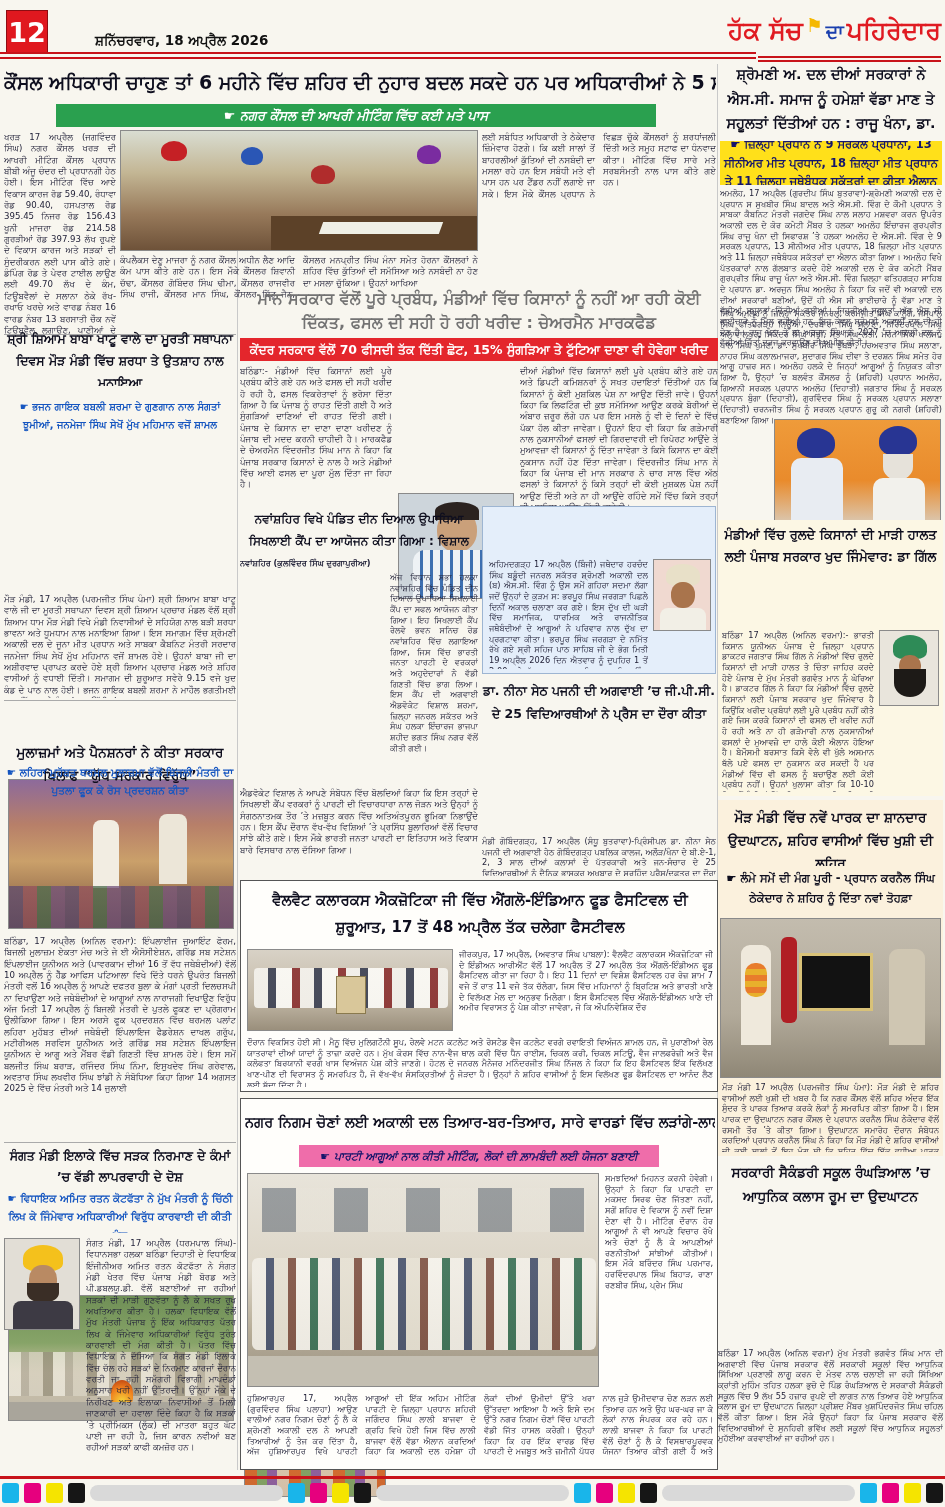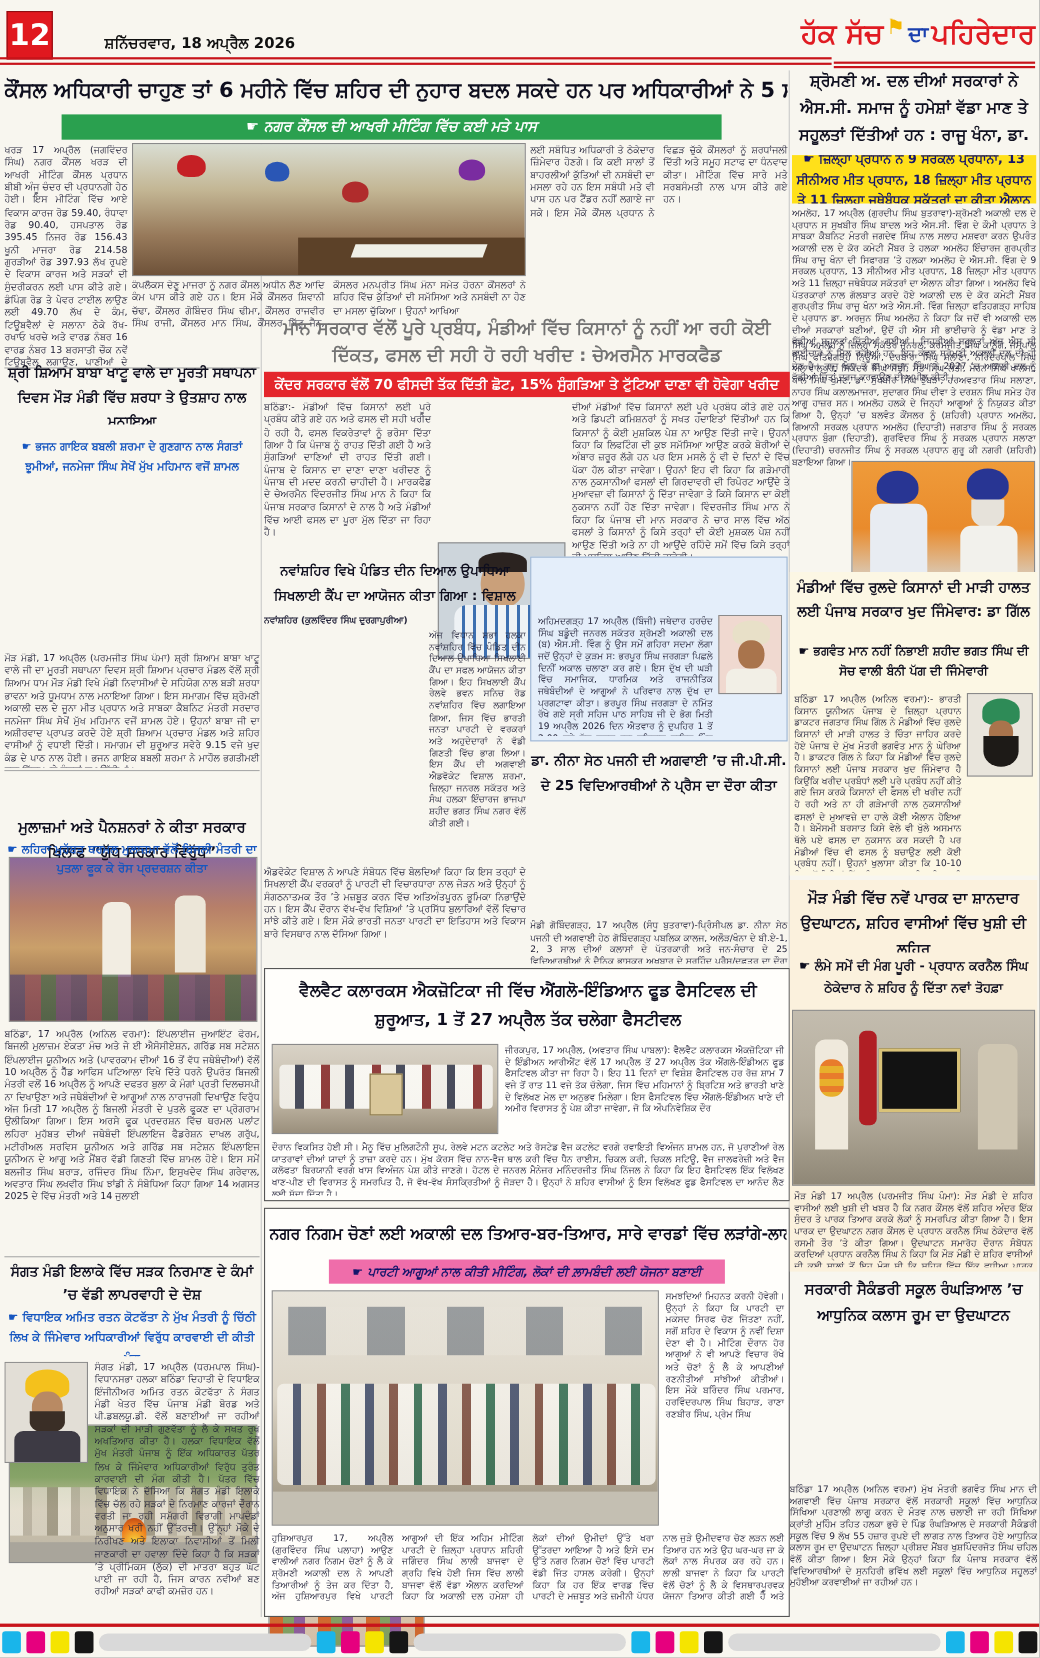--- a/index.html
+++ b/index.html
@@ -138,21 +138,21 @@
       </div>
       <div class="body-sm" style="height:110px;">ਅਹਿਮਦਗੜ੍ਹ 17 ਅਪ੍ਰੈਲ (ਬਿੰਜੀ) ਜਥੇਦਾਰ ਹਰਚੰਦ ਸਿੰਘ ਬਡੂੰਦੀ ਜਨਰਲ ਸਕੱਤਰ ਸ਼੍ਰੋਮਣੀ ਅਕਾਲੀ ਦਲ (ਬ) ਐਸ.ਸੀ. ਵਿੰਗ ਨੂੰ ਉਸ ਸਮੇਂ ਗਹਿਰਾ ਸਦਮਾ ਲੱਗਾ ਜਦੋਂ ਉਨ੍ਹਾਂ ਦੇ ਕੁੜਮ ਸ: ਭਰਪੂਰ ਸਿੰਘ ਜਰਗੜਾ ਪਿਛਲੇ ਦਿਨੀਂ ਅਕਾਲ ਚਲਾਣਾ ਕਰ ਗਏ। ਇਸ ਦੁੱਖ ਦੀ ਘੜੀ ਵਿੱਚ ਸਮਾਜਿਕ, ਧਾਰਮਿਕ ਅਤੇ ਰਾਜਨੀਤਿਕ ਜਥੇਬੰਦੀਆਂ ਦੇ ਆਗੂਆਂ ਨੇ ਪਰਿਵਾਰ ਨਾਲ ਦੁੱਖ ਦਾ ਪ੍ਰਗਟਾਵਾ ਕੀਤਾ। ਭਰਪੂਰ ਸਿੰਘ ਜਰਗੜਾ ਦੇ ਨਮਿੱਤ ਰੱਖੇ ਗਏ ਸ੍ਰੀ ਸਹਿਜ ਪਾਠ ਸਾਹਿਬ ਜੀ ਦੇ ਭੋਗ ਮਿਤੀ 19 ਅਪ੍ਰੈਲ 2026 ਦਿਨ ਐਤਵਾਰ ਨੂੰ ਦੁਪਹਿਰ 1 ਤੋਂ 2:00 ਵਜੇ ਤੱਕ ਗੁਰਦੁਆਰਾ ਰਵਿਦਾਸ ਸਾਹਿਬ ਪਿੰਡ ਨਾਰਕਪੁਰ ਜਰਗੜਾ ਵਿਖੇ ਪਾਏ ਜਾਣਗੇ। ਆਪ ਜੀ ਨੇ ਅੰਤਿਮ ਅਰਦਾਸ ਵਿੱਚ ਪਹੁੰਚਣ ਦੀ ਕ੍ਰਿਪਾਲਤਾ ਕਰਨੀ।</div>
     </div>
   </div>
 
   <div class="abs hl" style="left:482px;top:680px;width:234px;height:46px;font-size:12.5px;line-height:1.8;">ਡਾ. ਨੀਨਾ ਸੇਠ ਪਜਨੀ ਦੀ ਅਗਵਾਈ ’ਚ ਜੀ.ਪੀ.ਸੀ. ਦੇ 25 ਵਿਦਿਆਰਥੀਆਂ ਨੇ ਪ੍ਰੈਸ ਦਾ ਦੌਰਾ ਕੀਤਾ</div>
 
   <div class="abs body-sm" style="left:482px;top:836px;width:234px;height:40px;">ਮੰਡੀ ਗੋਬਿੰਦਗੜ੍ਹ, 17 ਅਪ੍ਰੈਲ (ਸੰਧੂ ਬੁਤਰਾਵਾ)-ਪ੍ਰਿੰਸੀਪਲ ਡਾ. ਨੀਨਾ ਸੇਠ ਪਜਨੀ ਦੀ ਅਗਵਾਈ ਹੇਠ ਗੋਬਿੰਦਗੜ੍ਹ ਪਬਲਿਕ ਕਾਲਜ, ਅਲੌੜ/ਖੰਨਾ ਦੇ ਬੀ.ਏ-1, 2, 3 ਸਾਲ ਦੀਆਂ ਕਲਾਸਾਂ ਦੇ ਪੱਤਰਕਾਰੀ ਅਤੇ ਜਨ-ਸੰਚਾਰ ਦੇ 25 ਵਿਦਿਆਰਥੀਆਂ ਨੂੰ ਦੈਨਿਕ ਭਾਸਕਰ ਅਖਬਾਰ ਦੇ ਸਰਹਿੰਦ ਪ੍ਰੈਸ/ਦਫ਼ਤਰ ਦਾ ਦੌਰਾ ਕਰਵਾਇਆ ਗਿਆ।</div>
 
   <div class="abs" style="left:240px;top:880px;width:478px;height:212px;background:#fffefb;border:1.5px solid #555;">
-    <div class="hl" style="position:absolute;left:4px;top:6px;width:470px;height:58px;font-size:15px;line-height:1.8;">ਵੈਲਵੈਟ ਕਲਾਰਕਸ ਐਕਜ਼ੋਟਿਕਾ ਜੀ ਵਿੱਚ ਐਂਗਲੋ-ਇੰਡਿਆਨ ਫੂਡ ਫੈਸਟਿਵਲ ਦੀ ਸ਼ੁਰੂਆਤ, 1 ਤੋਂ 27 ਅਪ੍ਰੈਲ ਤੱਕ ਚਲੇਗਾ ਫੈਸਟੀਵਲ</div>
+    <div class="hl" style="position:absolute;left:4px;top:6px;width:470px;height:58px;font-size:15px;line-height:1.8;">ਵੈਲਵੈਟ ਕਲਾਰਕਸ ਐਕਜ਼ੋਟਿਕਾ ਜੀ ਵਿੱਚ ਐਂਗਲੋ-ਇੰਡਿਆਨ ਫੂਡ ਫੈਸਟਿਵਲ ਦੀ ਸ਼ੁਰੂਆਤ, 17 ਤੋਂ 48 ਅਪ੍ਰੈਲ ਤੱਕ ਚਲੇਗਾ ਫੈਸਟੀਵਲ</div>
     <div class="photo" style="position:absolute;left:6px;top:68px;width:206px;height:82px;background:linear-gradient(180deg,#d8d2c6 0%,#c4baa8 60%,#9a8f7c 100%);">
       <div style="position:absolute;left:6px;top:18px;width:194px;height:40px;background:repeating-linear-gradient(90deg,#f5f3ee 0 14px,#3a3f52 14px 22px,#fdfcf8 22px 38px,#8a2f2f 38px 46px);opacity:.9;border-radius:4px;"></div>
       <div style="position:absolute;left:88px;top:26px;width:30px;height:38px;background:#d9c79a;border:1px solid #8a7a4e;"></div>
     </div>
     <div class="body-sm" style="position:absolute;left:218px;top:68px;width:254px;height:84px;">ਜੀਰਕਪੁਰ, 17 ਅਪ੍ਰੈਲ, (ਅਵਤਾਰ ਸਿੰਘ ਪਾਬਲਾ): ਵੈਲਵੈਟ ਕਲਾਰਕਸ ਐਕਜ਼ੋਟਿਕਾ ਜੀ ਦੇ ਇੰਡੀਅਨ ਆਰੀਐਂਟ ਵੱਲੋਂ 17 ਅਪ੍ਰੈਲ ਤੋਂ 27 ਅਪ੍ਰੈਲ ਤੱਕ ਐਂਗਲੋ-ਇੰਡੀਅਨ ਫੂਡ ਫੈਸਟਿਵਲ ਕੀਤਾ ਜਾ ਰਿਹਾ ਹੈ। ਇਹ 11 ਦਿਨਾਂ ਦਾ ਵਿਸ਼ੇਸ਼ ਫੈਸਟਿਵਲ ਹਰ ਰੋਜ਼ ਸ਼ਾਮ 7 ਵਜੇ ਤੋਂ ਰਾਤ 11 ਵਜੇ ਤੱਕ ਚੱਲੇਗਾ, ਜਿਸ ਵਿੱਚ ਮਹਿਮਾਨਾਂ ਨੂੰ ਬ੍ਰਿਟਿਸ਼ ਅਤੇ ਭਾਰਤੀ ਖਾਣੇ ਦੇ ਵਿਲੱਖਣ ਮੇਲ ਦਾ ਅਨੁਭਵ ਮਿਲੇਗਾ। ਇਸ ਫੈਸਟਿਵਲ ਵਿੱਚ ਐਂਗਲੋ-ਇੰਡੀਅਨ ਖਾਣੇ ਦੀ ਅਮੀਰ ਵਿਰਾਸਤ ਨੂੰ ਪੇਸ਼ ਕੀਤਾ ਜਾਵੇਗਾ, ਜੋ ਕਿ ਔਪਨਿਵੇਸ਼ਿਕ ਦੌਰ</div>
     <div class="body-sm" style="position:absolute;left:6px;top:156px;width:466px;height:50px;">ਦੌਰਾਨ ਵਿਕਸਿਤ ਹੋਈ ਸੀ। ਮੈਨੂ ਵਿੱਚ ਮੁਲਿਗਟੌਨੀ ਸੂਪ, ਰੇਲਵੇ ਮਟਨ ਕਟਲੇਟ ਅਤੇ ਰੋਸਟੇਡ ਵੈਜ ਕਟਲੇਟ ਵਰਗੇ ਰਵਾਇਤੀ ਵਿਅੰਜਨ ਸ਼ਾਮਲ ਹਨ, ਜੋ ਪੁਰਾਣੀਆਂ ਰੇਲ ਯਾਤਰਾਵਾਂ ਦੀਆਂ ਯਾਦਾਂ ਨੂੰ ਤਾਜ਼ਾ ਕਰਦੇ ਹਨ। ਮੁੱਖ ਕੋਰਸ ਵਿੱਚ ਨਾਨ-ਵੈਜ ਥਾਲ ਕਰੀ ਵਿੱਚ ਧੈਨ ਰਾਈਸ, ਚਿਕਲ ਕਰੀ, ਚਿਕਲ ਸਟਿਊ, ਵੈਜ ਜਾਲਫਰੇਜ਼ੀ ਅਤੇ ਵੈਜ ਕਲੋਫਤਾ ਬਿਰਯਾਨੀ ਵਰਗੇ ਖਾਸ ਵਿਅੰਜਨ ਪੇਸ਼ ਕੀਤੇ ਜਾਣਗੇ। ਹੋਟਲ ਦੇ ਜਨਰਲ ਮੈਨੇਜਰ ਮਨਿੰਦਰਜੀਤ ਸਿੰਘ ਨਿੱਜਲ ਨੇ ਕਿਹਾ ਕਿ ਇਹ ਫੈਸਟਿਵਲ ਇੱਕ ਵਿਲੱਖਣ ਖਾਣ-ਪੀਣ ਦੀ ਵਿਰਾਸਤ ਨੂੰ ਸਮਰਪਿਤ ਹੈ, ਜੋ ਵੱਖ-ਵੱਖ ਸੰਸਕ੍ਰਿਤੀਆਂ ਨੂੰ ਜੋੜਦਾ ਹੈ। ਉਨ੍ਹਾਂ ਨੇ ਸ਼ਹਿਰ ਵਾਸੀਆਂ ਨੂੰ ਇਸ ਵਿਲੱਖਣ ਫੂਡ ਫੈਸਟਿਵਲ ਦਾ ਆਨੰਦ ਲੈਣ ਲਈ ਸੱਦਾ ਦਿੱਤਾ ਹੈ।</div>
   </div>
 
   <div class="abs" style="left:240px;top:1098px;width:478px;height:372px;background:#fffefb;border:1.5px solid #555;">
     <div class="hl" style="position:absolute;left:4px;top:8px;width:470px;height:34px;font-size:14.5px;line-height:2.1;white-space:nowrap;">ਨਗਰ ਨਿਗਮ ਚੋਣਾਂ ਲਈ ਅਕਾਲੀ ਦਲ ਤਿਆਰ-ਬਰ-ਤਿਆਰ, ਸਾਰੇ ਵਾਰਡਾਂ ਵਿੱਚ ਲੜਾਂਗੇ-ਲਾਲੀ ਬਾਜਵਾ</div>
@@ -161,21 +161,20 @@
       <div style="position:absolute;left:14px;top:14px;width:324px;height:44px;background:repeating-linear-gradient(90deg,#5a6470 0 34px,#e8e4da 34px 72px);opacity:.55;"></div>
       <div style="position:absolute;left:4px;top:84px;width:344px;height:92px;background:repeating-linear-gradient(90deg,#f4f1ea 0 14px,#3e4a68 14px 22px,#e8e3d6 22px 36px,#7a4a3c 36px 44px,#f8f6f0 44px 58px,#2f6a4f 58px 66px);opacity:.85;border-radius:6px;"></div>
       <div style="position:absolute;left:0;bottom:0;width:352px;height:30px;background:#c4bfb2;"></div>
     </div>
     <div class="body-sm" style="position:absolute;left:364px;top:74px;width:108px;height:214px;">ਸਮਝਦਿਆਂ ਮਿਹਨਤ ਕਰਨੀ ਹੋਵੇਗੀ। ਉਨ੍ਹਾਂ ਨੇ ਕਿਹਾ ਕਿ ਪਾਰਟੀ ਦਾ ਮਕਸਦ ਸਿਰਫ ਚੋਣ ਜਿੱਤਣਾ ਨਹੀਂ, ਸਗੋਂ ਸ਼ਹਿਰ ਦੇ ਵਿਕਾਸ ਨੂੰ ਨਵੀਂ ਦਿਸ਼ਾ ਦੇਣਾ ਵੀ ਹੈ। ਮੀਟਿੰਗ ਦੌਰਾਨ ਹੋਰ ਆਗੂਆਂ ਨੇ ਵੀ ਆਪਣੇ ਵਿਚਾਰ ਰੱਖੇ ਅਤੇ ਚੋਣਾਂ ਨੂੰ ਲੈ ਕੇ ਆਪਣੀਆਂ ਰਣਨੀਤੀਆਂ ਸਾਂਝੀਆਂ ਕੀਤੀਆਂ। ਇਸ ਮੌਕੇ ਬਰਿੰਦਰ ਸਿੰਘ ਪਰਮਾਰ, ਹਰਵਿੰਦਰਪਾਲ ਸਿੰਘ ਬਿਹਾੜ, ਰਾਣਾ ਰਣਬੀਰ ਸਿੰਘ, ਪ੍ਰੇਮ ਸਿੰਘ</div>
     <div class="body-sm cols4" style="position:absolute;left:6px;top:294px;width:466px;height:72px;">ਹੁਸ਼ਿਆਰਪੁਰ 17, ਅਪ੍ਰੈਲ (ਗੁਰਵਿੰਦਰ ਸਿੰਘ ਪਲਾਹਾ) ਆਉਣ ਵਾਲੀਆਂ ਨਗਰ ਨਿਗਮ ਚੋਣਾਂ ਨੂੰ ਲੈ ਕੇ ਸ਼੍ਰੋਮਣੀ ਅਕਾਲੀ ਦਲ ਨੇ ਆਪਣੀ ਤਿਆਰੀਆਂ ਨੂੰ ਤੇਜ ਕਰ ਦਿੱਤਾ ਹੈ, ਅੱਜ ਹੁਸ਼ਿਆਰਪੁਰ ਵਿਖੇ ਪਾਰਟੀ ਆਗੂਆਂ ਦੀ ਇੱਕ ਅਹਿਮ ਮੀਟਿੰਗ ਪਾਰਟੀ ਦੇ ਜ਼ਿਲ੍ਹਾ ਪ੍ਰਧਾਨ ਸ਼ਹਿਰੀ ਜਗਿੰਦਰ ਸਿੰਘ ਲਾਲੀ ਬਾਜਵਾ ਦੇ ਗ੍ਰਹਿ ਵਿਖੇ ਹੋਈ ਜਿਸ ਵਿੱਚ ਲਾਲੀ ਬਾਜਵਾ ਵੱਲੋਂ ਵੱਡਾ ਐਲਾਨ ਕਰਦਿਆਂ ਕਿਹਾ ਕਿ ਅਕਾਲੀ ਦਲ ਹਮੇਸ਼ਾ ਹੀ ਲੋਕਾਂ ਦੀਆਂ ਉਮੀਦਾਂ ਉੱਤੇ ਖਰਾ ਉੱਤਰਦਾ ਆਇਆ ਹੈ ਅਤੇ ਇਸੇ ਦਮ ਉੱਤੇ ਨਗਰ ਨਿਗਮ ਚੋਣਾਂ ਵਿੱਚ ਪਾਰਟੀ ਵੱਡੀ ਜਿੱਤ ਹਾਸਲ ਕਰੇਗੀ। ਉਨ੍ਹਾਂ ਕਿਹਾ ਕਿ ਹਰ ਇੱਕ ਵਾਰਡ ਵਿੱਚ ਪਾਰਟੀ ਦੇ ਮਜ਼ਬੂਤ ਅਤੇ ਜ਼ਮੀਨੀ ਪੱਧਰ ਨਾਲ ਜੁੜੇ ਉਮੀਦਵਾਰ ਚੋਣ ਲੜਨ ਲਈ ਤਿਆਰ ਹਨ ਅਤੇ ਉਹ ਘਰ-ਘਰ ਜਾ ਕੇ ਲੋਕਾਂ ਨਾਲ ਸੰਪਰਕ ਕਰ ਰਹੇ ਹਨ। ਲਾਲੀ ਬਾਜਵਾ ਨੇ ਕਿਹਾ ਕਿ ਪਾਰਟੀ ਵੱਲੋਂ ਚੋਣਾਂ ਨੂੰ ਲੈ ਕੇ ਵਿਸਥਾਰਪੂਰਵਕ ਯੋਜਨਾ ਤਿਆਰ ਕੀਤੀ ਗਈ ਹੈ ਅਤੇ ਹਰ ਵਾਰਡ ਵਿੱਚ ਵੱਖ-ਵੱਖ ਟੀਮਾਂ ਬਣਾਈਆਂ ਗਈਆਂ ਹਨ, ਜੋ ਚੋਣ ਪ੍ਰਚਾਰ ਨੂੰ ਸੁਚੱਜੇ ਢੰਗ ਨਾਲ ਅੱਗੇ ਵਧਾ ਰਹੀਆਂ ਹਨ। ਇਸ ਮੌਕੇ ਪਿੱਪਲਾਂਵਾਲਾ, ਰਣਧੀਰ ਸਿੰਘ ਫਾਰਜ, ਸੰਤੋਖ ਸਿੰਘ ਅੰਜਲਾ, ਬਿਕਰਮਜੀਤ ਸਿੰਘ ਕਲਸੀ, ਬਲਰਾਜ ਸਿੰਘ ਚੌਹਾਨ, ਰਜਿੰਦਰ ਸਿੰਘ ਤੇਜੀ, ਝਮਸ਼ੇਰ ਸਿੰਘ ਭਾਰਦਵਾਜ, ਦਵਿੰਦਰ ਸਿੰਘ ਬੈਂਸ, ਰਵਿੰਦਰਪਾਲ ਸਿੰਘ ਜੌਨੀ, ਪੁਨੀਤਵਿੰਦਰ ਕੌਰ, ਇੰਦਰਜੀਤ ਸਿੰਘ ਕੰਗ, ਹਰਜੀ ਬਾਜਵਾ, ਲਵਲੀ ਪਹਿਲਵਾਨ, ਸਰਬਜੀਤ ਸਿੰਘ ਗੜ੍ਹਵਾਲ, ਹਰਬਜਨ ਸਿੰਘ ਧਾਲੀਵਾਲ, ਕੁਲਦੀਪ ਸਿੰਘ ਬਜਵਾੜਾ ਹਾਜ਼ਰ ਸਨ।</div>
   </div>
 
   <div class="abs" style="left:718px;top:520px;width:225px;height:276px;background:#fcf7e4;">
     <div class="hl" style="position:absolute;left:0;top:4px;width:225px;height:56px;font-size:13px;line-height:1.7;">ਮੰਡੀਆਂ ਵਿੱਚ ਰੁਲਦੇ ਕਿਸਾਨਾਂ ਦੀ ਮਾੜੀ ਹਾਲਤ ਲਈ ਪੰਜਾਬ ਸਰਕਾਰ ਖੁਦ ਜਿੰਮੇਵਾਰ: ਡਾ ਗਿੱਲ</div>
-    <div class="sub" style="position:absolute;left:2px;top:62px;width:221px;height:44px;font-size:11px;line-height:1.75;color:#0e0e1e;">☛ ਭਗਵੰਤ ਮਾਨ ਨਹੀਂ ਨਿਭਾਈ ਸ਼ਹੀਦ ਭਗਤ ਸਿੰਘ ਦੀ ਸੋਚ ਵਾਲੀ ਬੰਨੀ ਪੱਗ ਦੀ ਜਿੰਮੇਵਾਰੀ</div>
     <div style="position:absolute;left:4px;top:110px;width:217px;height:162px;overflow:hidden;">
       <div class="photo float-r" style="width:60px;height:76px;background:#e9e5dc;">
         <div style="position:absolute;left:13px;top:4px;width:34px;height:24px;background:#2e8b57;border-radius:50% 50% 30% 30%;"></div>
         <div style="position:absolute;left:19px;top:24px;width:22px;height:22px;background:#a9744c;border-radius:46%;"></div>
         <div style="position:absolute;left:14px;top:38px;width:32px;height:28px;background:#1d1a17;border-radius:0 0 50% 50%;"></div>
       </div>
       <div class="body-sm" style="height:162px;">ਬਠਿੰਡਾ 17 ਅਪ੍ਰੈਲ (ਅਨਿਲ ਵਰਮਾ):- ਭਾਰਤੀ ਕਿਸਾਨ ਯੂਨੀਅਨ ਪੰਜਾਬ ਦੇ ਜ਼ਿਲ੍ਹਾ ਪ੍ਰਧਾਨ ਡਾਕਟਰ ਜਗਤਾਰ ਸਿੰਘ ਗਿੱਲ ਨੇ ਮੰਡੀਆਂ ਵਿੱਚ ਰੁਲਦੇ ਕਿਸਾਨਾਂ ਦੀ ਮਾੜੀ ਹਾਲਤ ਤੇ ਚਿੰਤਾ ਜਾਹਿਰ ਕਰਦੇ ਹੋਏ ਪੰਜਾਬ ਦੇ ਮੁੱਖ ਮੰਤਰੀ ਭਗਵੰਤ ਮਾਨ ਨੂੰ ਘੇਰਿਆ ਹੈ। ਡਾਕਟਰ ਗਿੱਲ ਨੇ ਕਿਹਾ ਕਿ ਮੰਡੀਆਂ ਵਿੱਚ ਰੁਲਦੇ ਕਿਸਾਨਾਂ ਲਈ ਪੰਜਾਬ ਸਰਕਾਰ ਖੁਦ ਜਿੰਮੇਵਾਰ ਹੈ ਕਿਉਂਕਿ ਖਰੀਦ ਪ੍ਰਬੰਧਾਂ ਲਈ ਪੂਰੇ ਪ੍ਰਬੰਧ ਨਹੀਂ ਕੀਤੇ ਗਏ ਜਿਸ ਕਰਕੇ ਕਿਸਾਨਾਂ ਦੀ ਫਸਲ ਦੀ ਖਰੀਦ ਨਹੀਂ ਹੋ ਰਹੀ ਅਤੇ ਨਾ ਹੀ ਗੜੇਮਾਰੀ ਨਾਲ ਨੁਕਸਾਨੀਆਂ ਫਸਲਾਂ ਦੇ ਮੁਆਵਜ਼ੇ ਦਾ ਹਾਲੇ ਕੋਈ ਐਲਾਨ ਹੋਇਆ ਹੈ। ਬੇਮੌਸਮੀ ਬਰਸਾਤ ਕਿਸੇ ਵੇਲੇ ਵੀ ਖੁੱਲੇ ਅਸਮਾਨ ਥੱਲੇ ਪਏ ਫਸਲ ਦਾ ਨੁਕਸਾਨ ਕਰ ਸਕਦੀ ਹੈ ਪਰ ਮੰਡੀਆਂ ਵਿੱਚ ਵੀ ਫਸਲ ਨੂੰ ਬਚਾਉਣ ਲਈ ਕੋਈ ਪ੍ਰਬੰਧ ਨਹੀਂ। ਉਹਨਾਂ ਖੁਲਾਸਾ ਕੀਤਾ ਕਿ 10-10 ਦਿਨ ਤੋਂ ਮੰਡੀਆਂ ਵਿੱਚ ਕਿਸਾਨ ਫਸਲ ਦੀ ਖਰੀਦ ਲਈ ਰੁਲ ਰਿਹਾ ਹੈ।</div>
     </div>
   </div>
 

